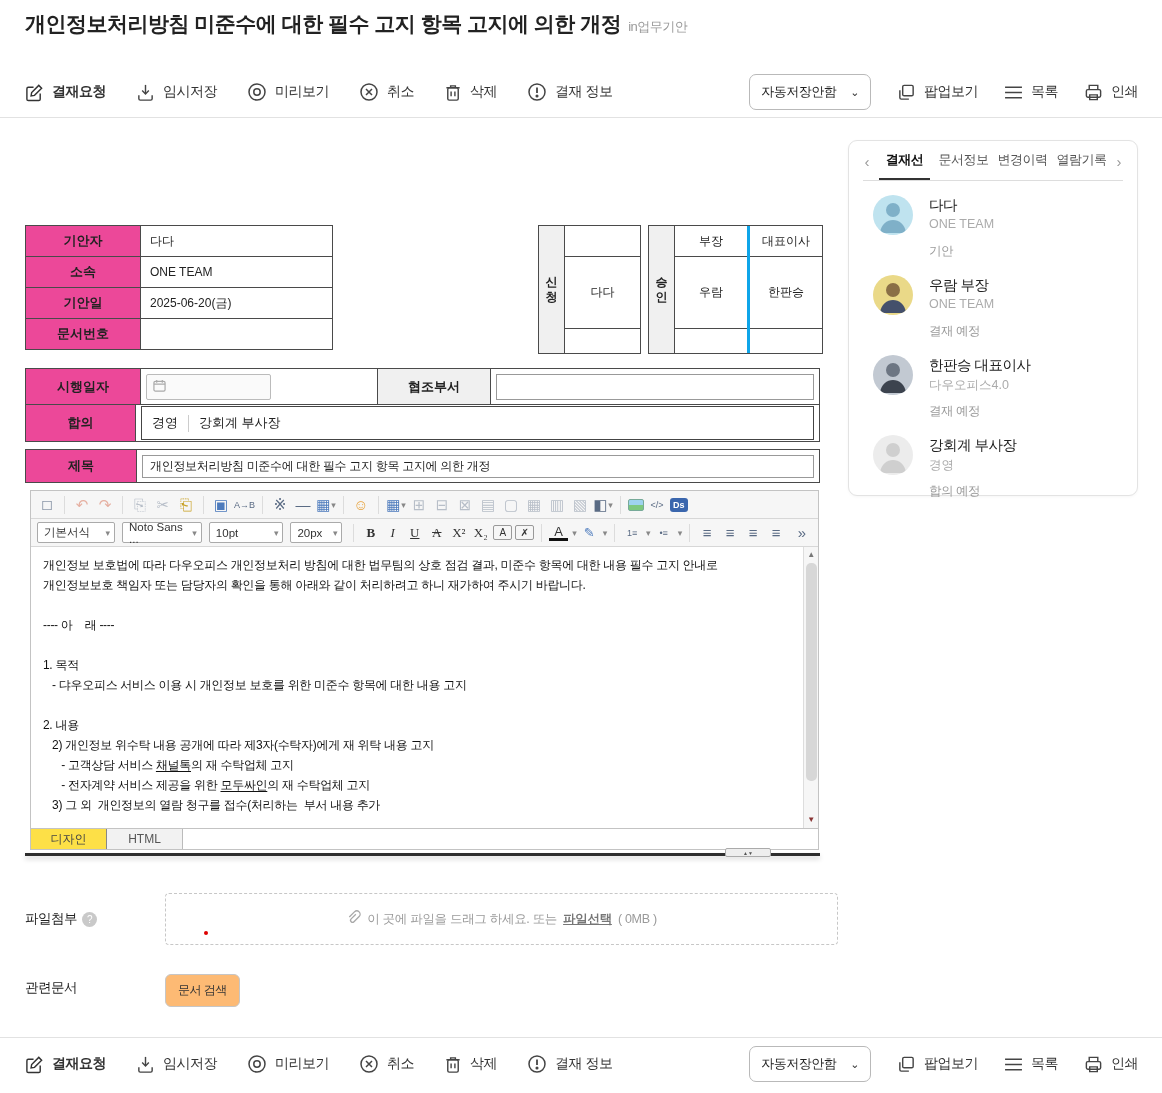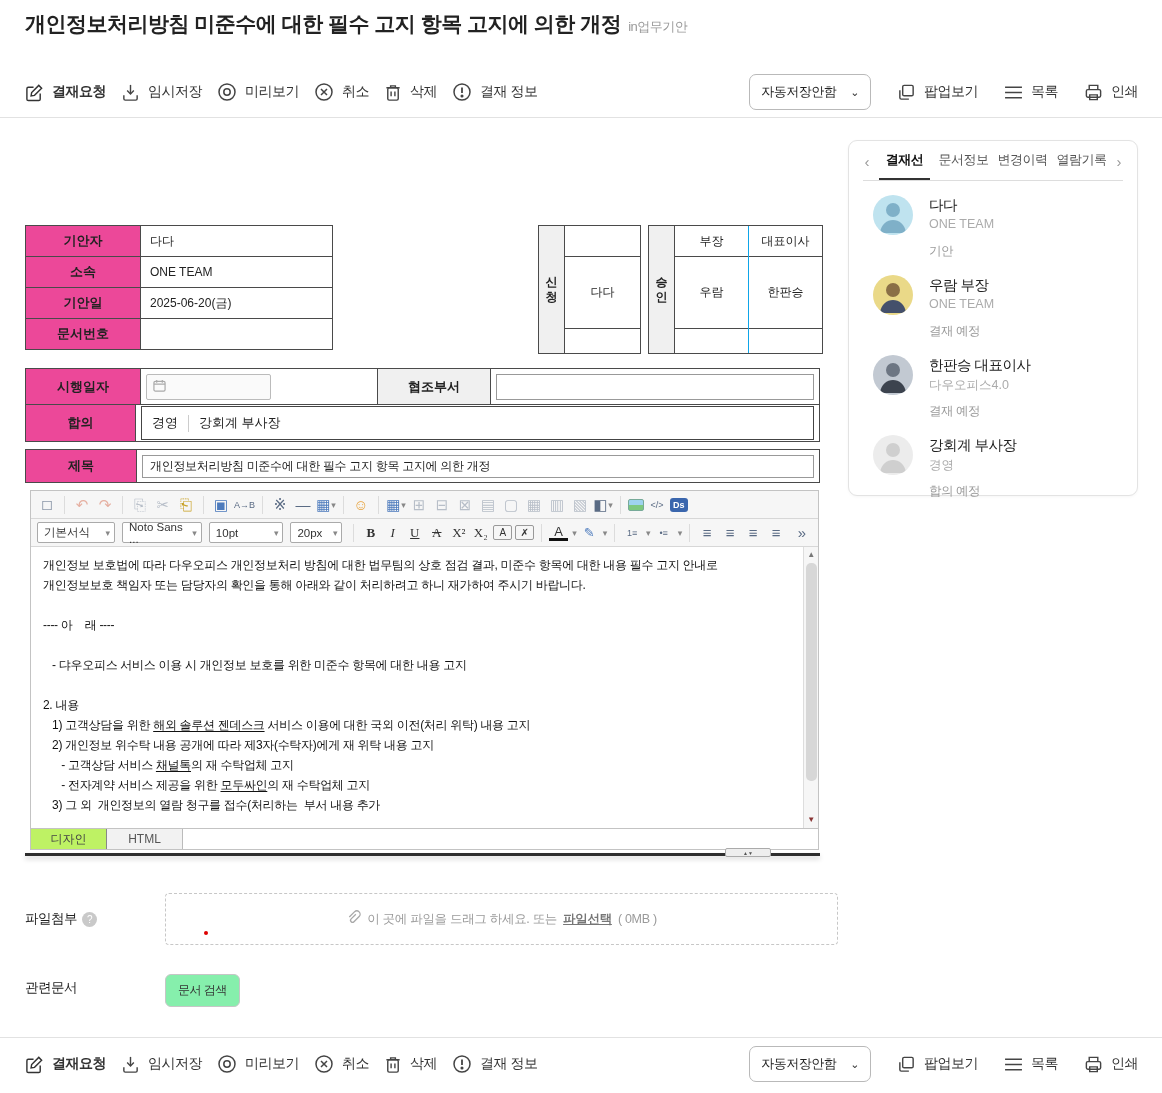--- a/index.html
+++ b/index.html
@@ -6,21 +6,21 @@
   html,body { width:1162px; height:1093px; background:#fff; font-family:"Liberation Sans","DejaVu Sans",sans-serif; color:#222; }
   body { position:relative; overflow:hidden; }
 
   
   .page-title { position:absolute; left:25px; top:10px; font-size:21px; font-weight:bold; letter-spacing:-0.5px; }
   .page-title .suffix { font-size:13px; color:#999; font-weight:normal; margin-left:7px; letter-spacing:-0.5px; }
 
   
   .cmd-bar { position:absolute; left:25px; width:1113px; height:40px; display:flex; align-items:center; justify-content:space-between; }
   .cmd-bar.top { top:72px; } .cmd-bar.bottom { top:1044px; }
-  .cmd-left { display:flex; align-items:center; gap:15px;justify-content:space-between; }
+  .cmd-left { display:flex; align-items:center; gap:30px;justify-content:space-between; }
   .cmd-btn { display:flex; align-items:center; gap:8px; font-size:14px; color:#333; cursor:pointer; letter-spacing:-0.5px; }
   .cmd-btn.primary { font-weight:bold; }
   .cmd-btn svg { display:block; }
   .cmd-right { display:flex; align-items:center; gap:26px; }
   .autosave-select { display:flex; align-items:center; gap:14px; border:1px solid #b9b9b9; border-radius:7px; padding:8px 11px; font-size:13px; color:#222; cursor:pointer; letter-spacing:-0.5px; }
   .autosave-select .chev { font-size:11px; color:#333; }
   .hdiv { position:absolute; left:0; width:1162px; height:1px; background:#e2e2e2; }
   .hdiv.d1 { top:117px; } .hdiv.d2 { top:1037px; }
 
   
@@ -32,21 +32,21 @@
   .cell-label { width:115px; background:#ec4899; border-right:1px solid #4a4a4a; display:flex; align-items:center; justify-content:center; font-size:13px; font-weight:bold; }
   .cell-value { flex:1; display:flex; align-items:center; padding-left:9px; font-size:12px; }
 
   .sign-table { position:absolute; top:95px; border:1px solid #4a4a4a; display:flex; }
   .sign-request { left:513px; width:103px; }
   .sign-approve { left:623px; width:175px; }
   .sign-vlabel { width:26px; background:#f0f0f0; border-right:1px solid #4a4a4a; display:flex; align-items:center; justify-content:center; font-size:12px; font-weight:bold; }
   .sign-vlabel span { display:block; width:13px; word-break:break-all; line-height:15px; text-align:center; }
   .sign-cols { flex:1; display:flex; }
   .sign-col { flex:1; display:flex; flex-direction:column; }
-  .sign-col + .sign-col { border-left:1px solid #0ea5e9; }
+  .sign-col + .sign-col { border-left:3px solid #0ea5e9; }
   .sign-r1 { height:31px; border-bottom:1px solid #4a4a4a; display:flex; align-items:center; justify-content:center; font-size:12px; }
   .sign-r2 { height:72px; border-bottom:1px solid #4a4a4a; display:flex; align-items:center; justify-content:center; font-size:12px; }
   .sign-r3 { height:24px; }
 
   .field-row { position:absolute; left:0; width:795px; border:1px solid #4a4a4a; display:flex; background:#fff; }
   .row-exec { top:238px; height:37px; }
   .row-agree { top:274px; height:38px; margin-top:0; }
   .row-subject { top:319px; height:34px; }
   .field-row .cell-label { height:100%; }
   .field-cell { flex:1; display:flex; align-items:center; padding:0 5px; }
@@ -84,34 +84,34 @@
   .pen { color:#4d7bbd; }
   .ed-content { height:281px; overflow:hidden; position:relative; font-size:12px; line-height:20px; letter-spacing:-0.3px; padding:8px 24px 0 12px; color:#111; }
   .ed-content .ln { white-space:pre; }
   .ed-content u { text-underline-offset:2px; }
   .scrollbar { position:absolute; right:0; top:0; width:15px; height:281px; background:#f6f6f6; border-left:1px solid #ddd; }
   .sb-arrow { position:absolute; left:0; width:14px; height:14px; font-size:8px; color:#777; display:flex; align-items:center; justify-content:center; }
   .sb-up { top:1px; } .sb-down { bottom:1px; color:#833; }
   .sb-thumb { position:absolute; left:2px; top:16px; width:11px; height:218px; background:#d7d7d7; border-radius:5px; }
   .ed-tabs { height:21px; display:flex; border-top:1px solid #c3c3c3; background:#fff; }
   .ed-tab { width:76px; display:flex; align-items:center; justify-content:center; font-size:12px; color:#444; cursor:pointer; }
-  .ed-tab.active { background:#bef264; border-right:1px solid #888; font-weight:normal; }
+  .ed-tab.active { background:#fde047; border-right:1px solid #888; font-weight:normal; }
   .ed-tab.inactive { background:#f2f2f2; border-right:1px solid #bbb; color:#555; }
 
   .resize-bar { position:absolute; left:0; top:723px; width:795px; height:3px; background:#2e2e2e; box-shadow:0 3px 5px rgba(0,0,0,.18); }
   .resize-handle { position:absolute; left:700px; top:-5px; width:46px; height:9px; background:#eee; border:1px solid #aaa; border-radius:2px; display:flex; align-items:center; justify-content:center; font-size:5px; color:#555; gap:2px; cursor:ns-resize; }
 
   
   .attach-label { position:absolute; left:25px; top:910px; font-size:13.5px; color:#222; display:flex; align-items:center; gap:5px; letter-spacing:-0.5px; }
   .help-badge { width:15px; height:15px; border-radius:50%; background:#c9c9c9; color:#fff; font-size:10px; display:inline-flex; align-items:center; justify-content:center; cursor:pointer; }
   .dropzone { position:absolute; left:165px; top:893px; width:673px; height:52px; border:1px dashed #c7c7c7; border-radius:4px; display:flex; align-items:center; justify-content:center; gap:6px; font-size:12.5px; color:#9a9a9a; letter-spacing:-0.3px; }
   .dropzone .fsel { color:#777; font-weight:bold; text-decoration:underline; cursor:pointer; }
   .red-dot { position:absolute; left:38px; bottom:9px; width:4px; height:4px; background:#d00; border-radius:50%; }
   .related-label { position:absolute; left:25px; top:979px; font-size:13.5px; letter-spacing:-0.5px; }
-  .doc-search-btn { position:absolute; left:165px; top:974px; border:1px solid #c6c6c6; border-radius:6px; background:#86efac; font-size:12px; color:#333; padding:7px 12px; cursor:pointer; letter-spacing:-0.5px; }
+  .doc-search-btn { position:absolute; left:165px; top:974px; border:1px solid #c6c6c6; border-radius:6px; background:#fdba74; font-size:12px; color:#333; padding:7px 12px; cursor:pointer; letter-spacing:-0.5px; }
 
   
   .sidebar { position:absolute; left:848px; top:140px; width:290px; height:356px; border:1px solid #e3e3e3; border-radius:9px; background:#fff; box-shadow:0 1px 3px rgba(0,0,0,.04); }
   .sb-tabs { display:flex; align-items:center; height:40px; padding:0 10px; position:relative; }
   .sb-tabs:after { content:""; position:absolute; left:14px; right:14px; bottom:0; height:1px; background:#ddd; }
   .sb-chev { color:#999; font-size:15px; width:16px; text-align:center; cursor:pointer; }
   .sb-tab { flex:1; text-align:center; font-size:13px; color:#555; cursor:pointer; position:relative; padding-bottom:2px; letter-spacing:-0.5px; }
   .sb-tab.active { color:#111; font-weight:bold; }
   .sb-tab.active:after { content:""; position:absolute; left:4px; right:4px; bottom:-9px; height:2px; background:#333; z-index:1; }
   .approver { position:absolute; left:24px; width:244px; height:64px; }
@@ -399,24 +399,24 @@
       <span class="ed-ico">≡</span>
       <span style="flex:1"></span>
       <span class="ed-ico">»</span>
     </div>
     <div class="ed-content">
       <div class="ln">개인정보 보호법에 따라 다우오피스 개인정보처리 방침에 대한 법무팀의 상호 점검 결과, 미준수 항목에 대한 내용 필수 고지 안내로</div>
       <div class="ln">개인정보보호 책임자 또는 담당자의 확인을 통해 아래와 같이 처리하려고 하니 재가하여 주시기 바랍니다.</div>
       <div class="ln">&nbsp;</div>
       <div class="ln">---- 아    래 ----</div>
       <div class="ln">&nbsp;</div>
+      <div class="ln">1. 목적</div>
       <div class="ln">   - 댜우오피스 서비스 이용 시 개인정보 보호를 위한 미준수 항목에 대한 내용 고지</div>
       <div class="ln">&nbsp;</div>
       <div class="ln">2. 내용</div>
-      <div class="ln"><span>   1) 고객상담을 위한 </span><u>해외 솔루션 젠데스크</u><span> 서비스 이용에 대한 국외 이전(처리 위탁) 내용 고지</span></div>
       <div class="ln">   2) 개인정보 위수탁 내용 공개에 따라 제3자(수탁자)에게 재 위탁 내용 고지</div>
       <div class="ln"><span>      - 고객상담 서비스 </span><u>채널톡</u><span>의 재 수탁업체 고지</span></div>
       <div class="ln"><span>      - 전자계약 서비스 제공을 위한 </span><u>모두싸인</u><span>의 재 수탁업체 고지</span></div>
       <div class="ln">   3) 그 외  개인정보의 열람 청구를 접수(처리하는  부서 내용 추가</div>
       <div class="scrollbar">
         <span class="sb-arrow sb-up">▲</span>
         <span class="sb-thumb"></span>
         <span class="sb-arrow sb-down">▼</span>
       </div>
     </div>

